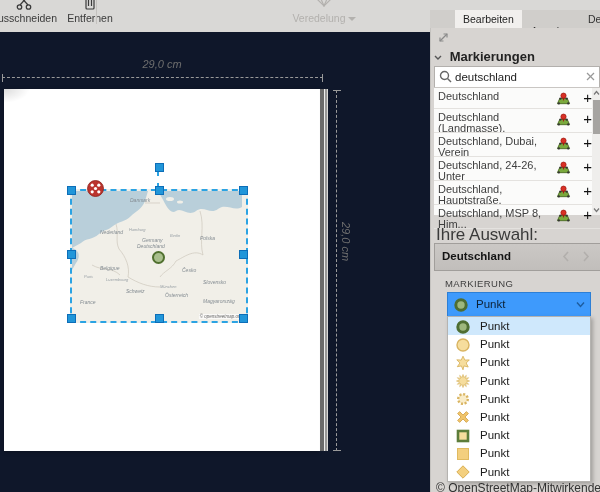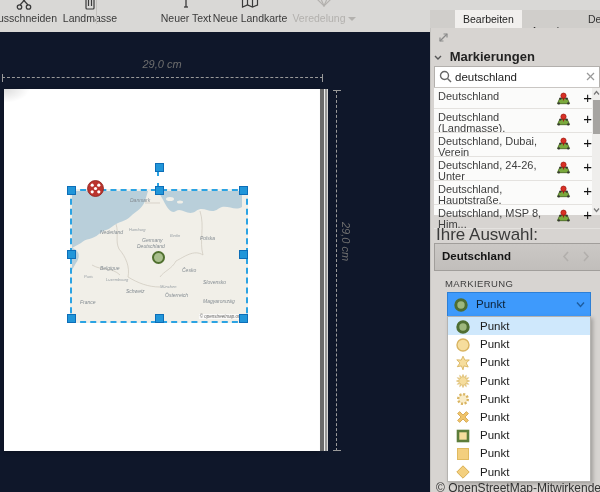--- a/index.html
+++ b/index.html
@@ -126,43 +126,23 @@
   </div>
   <div class="tool" style="left:62px;width:56px;">
     <span class="ticon">
       <svg width="16" height="18" viewBox="0 0 16 18" fill="none" stroke="#3a3a3a" stroke-width="1.2">
         <path d="M4 4 H12 V15 Q12 16 11 16 H5 Q4 16 4 15 Z"></path>
           <line x1="2" y1="4" x2="14" y2="4"></line>
         <line x1="6.5" y1="7" x2="6.5" y2="13"></line>
           <line x1="9.5" y1="7" x2="9.5" y2="13"></line>
         </svg>
       </span>
-    <span class="tlabel">Landmasse</span>
+    <span class="tlabel">Entfernen</span>
   </div>
   <div class="tsep"></div>
-  <div class="tool" style="left:158px;width:56px;">
-    <span class="ticon">
-      <svg width="14" height="17" viewBox="0 0 14 17" fill="none" stroke="#3a3a3a" stroke-width="1.3">
-        <line x1="2" y1="2" x2="12" y2="2"></line>
-          <line x1="7" y1="2" x2="7" y2="14"></line>
-          <line x1="5" y1="14" x2="9" y2="14"></line>
-        </svg>
-      </span>
-    <span class="tlabel">Neuer Text</span>
-  </div>
-  <div class="tool" style="left:210px;width:80px;">
-    <span class="ticon">
-      <svg width="19" height="16" viewBox="0 0 19 16" fill="none" stroke="#3a3a3a" stroke-width="1.2">
-        <path d="M2 4 L7 2 L12 4 L17 2 V12 L12 14 L7 12 L2 14 Z"></path>
-        <line x1="7" y1="2" x2="7" y2="12"></line>
-          <line x1="12" y1="4" x2="12" y2="14"></line>
-        </svg>
-      </span>
-    <span class="tlabel">Neue Landkarte</span>
-  </div>
   <div class="tool disabled" style="left:292px;width:64px;">
     <span class="ticon">
       <svg width="16" height="14" viewBox="0 0 16 14" fill="none" stroke="#b3b1ae" stroke-width="1.2">
         <path d="M4 2 H12 L15 6 L8 13 L1 6 Z"></path>
           <path d="M1 6 H15 M8 13 L5 6 L8 2 L11 6 Z"></path>
         </svg>
       </span>
     <span class="tlabel"><span>Veredelung</span><span class="caret-down"></span></span>
   </div>
 </div>

